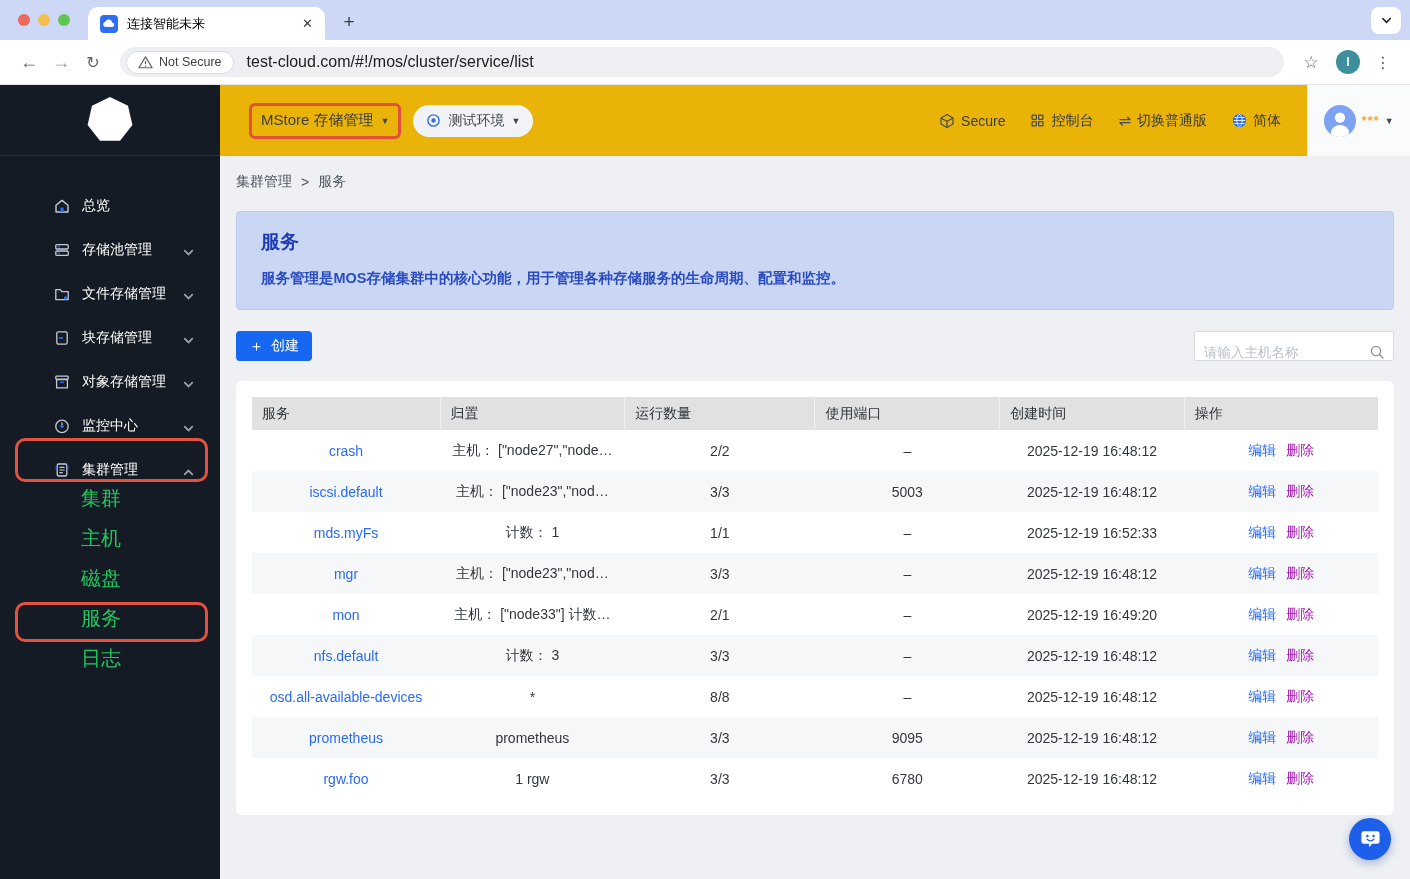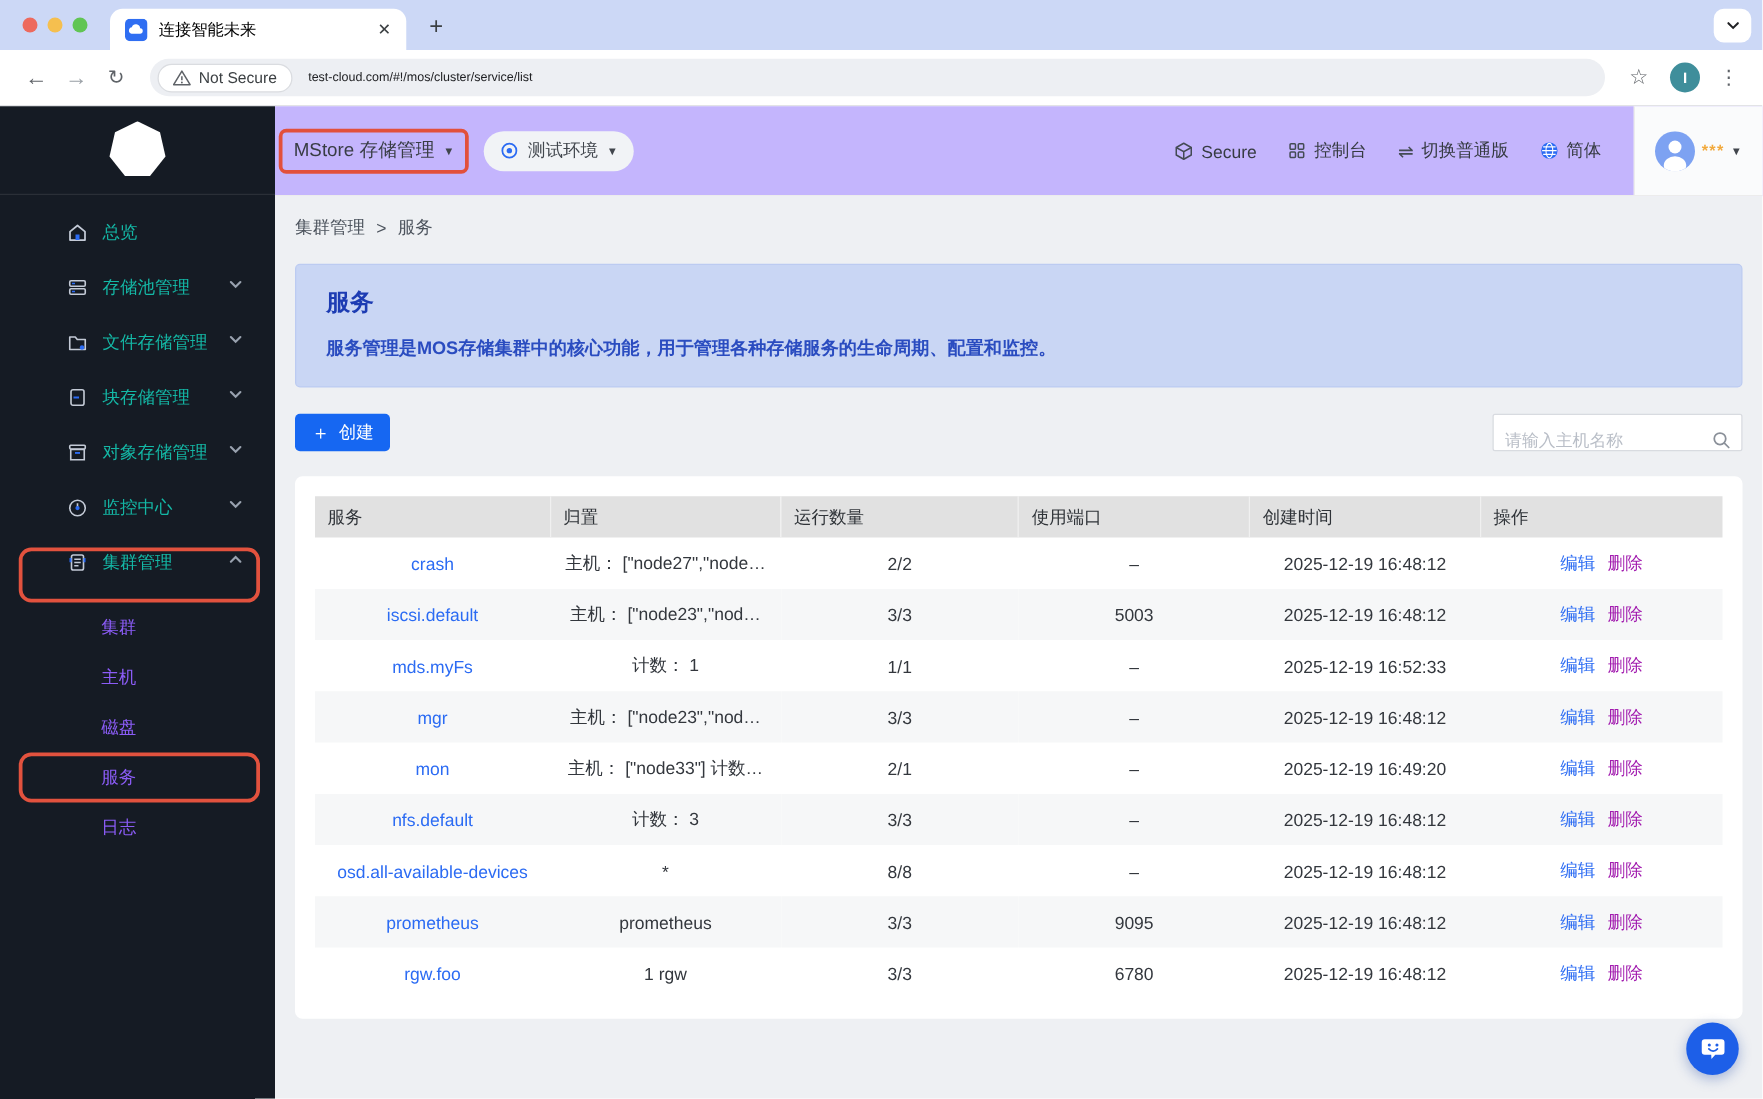--- a/index.html
+++ b/index.html
@@ -16,41 +16,41 @@
   .tab-title { flex:1; font-size:13px; color:#000000; margin-left:9px; white-space:nowrap; overflow:hidden; }
   .tab-close { font-size:13px; color:#3c4043; padding:0 2px; cursor:default; }
   .newtab { width:28px; height:28px; margin:0 0 4px 10px; display:grid; place-items:center; font-size:19px; color:#3c4043; }
   .tabchev { position:absolute; right:9px; top:7px; width:30px; height:27px; background:#fff; border-radius:8px; display:grid; place-items:center; }
   .toolbar { height:45px; background:#fff; border-bottom:1px solid #e2e3e6; display:flex; align-items:center; padding:0 14px; gap:2px; }
   .navbtn { width:30px; height:30px; display:grid; place-items:center; font-size:18px; color:#5f6368; }
   .navbtn.fwd { color:#9aa0a6; }
   .navbtn.reload { font-size:16px; }
   .urlbar { flex:1; height:30px; background:#edeff3; border-radius:15px; display:flex; align-items:center; padding:0 6px 0 6px; margin:0 10px; }
   .secure-chip { height:23px; background:#fff; border:1px solid #dadce0; border-radius:12px; display:flex; align-items:center; gap:6px; padding:0 11px; font-size:12.5px; color:#3c4043; white-space:nowrap; }
-  .url-text { margin-left:13px; font-size:10px; color:#202124; white-space:nowrap; }
+  .url-text { margin-left:13px; font-size:16px; color:#202124; white-space:nowrap; }
   .star { width:30px; height:30px; display:grid; place-items:center; font-size:17px; color:#5f6368; }
   .chrome-avatar { width:24px; height:24px; border-radius:50%; background:#3f8e9b; color:#fff; font-size:12px; font-weight:bold; display:grid; place-items:center; margin:0 8px; }
   .kebab { width:26px; height:30px; display:grid; place-items:center; font-size:16px; color:#5f6368; letter-spacing:0; }
 
   
   .app { display:flex; height:794px; }
   .sidebar { width:220px; flex-shrink:0; background:#151b24; display:flex; flex-direction:column; }
   .logo-wrap { height:70px; display:grid; place-items:center; }
   .side-divider { height:1px; background:rgba(255,255,255,.09); }
   .side-menu { padding-top:18px; }
-  .side-item { display:flex; align-items:flex-start; height:44px; margin:0 12px 0 15px; border:3px solid transparent; border-radius:10px; padding:0 10px 0 35px; color:#14b8a6; font-size:14px; cursor:default; }
+  .side-item { display:flex; align-items:flex-end; height:44px; margin:0 12px 0 15px; border:3px solid transparent; border-radius:10px; padding:0 10px 0 35px; color:#ffffff; font-size:14px; cursor:default; }
   .side-icon { width:18px; height:18px; display:grid; place-items:center; }
   .side-label { margin-left:11px; flex:1; white-space:nowrap; }
   .chev { display:grid; place-items:center; }
   .chev.up { transform:rotate(180deg); }
-  .side-sub { display:flex; align-items:center; height:40px; margin:0 12px 0 15px; border:3px solid transparent; border-radius:10px; padding-left:63px; color:#8b5cf6; font-size:14px; cursor:default; }
+  .side-sub { display:flex; align-items:flex-start; height:40px; margin:0 12px 0 15px; border:3px solid transparent; border-radius:10px; padding-left:63px; color:#22c55e; font-size:20px; cursor:default; }
   .annotated { border-color:#e2523e !important; }
 
   .right-col { flex:1; min-width:0; display:flex; flex-direction:column; }
-  .appheader { height:72px; background:#c4b5fd; border-bottom:1px solid #ececec; display:flex; align-items:center; padding:0 0 0 3px;justify-content:flex-end; }
+  .appheader { height:72px; background:#eab308; border-bottom:1px solid #ececec; display:flex; align-items:center; padding:0 0 0 29px;justify-content:flex-end; }
   .product-box { border:3px solid #e2503c; border-radius:6px; height:36px; display:flex; align-items:center; gap:7px; padding:0 9px; font-size:15px; color:#383d44; white-space:nowrap; }
   .caret { font-size:9px; color:#41464d; }
   .env-pill { margin-left:12px; height:32px; background:#f1f3f6; border-radius:16px; display:flex; align-items:center; gap:7px; padding:0 13px; font-size:14px; color:#41464d; white-space:nowrap; }
   .flex-spacer { flex:1; }
   .hactions { display:flex; align-items:center; gap:25px; margin-right:26px; }
   .hact { display:flex; align-items:center; gap:6px; font-size:14px; color:#363b42; white-space:nowrap; cursor:default; }
   .hicon { display:grid; place-items:center; }
   .avatar-box { width:103px; height:71px; border-left:1px solid #ececec; background:#fafbfc; display:flex; align-items:center; justify-content:center; gap:5px; }
   .stars { color:#f2a93b; font-size:13px; font-weight:bold; letter-spacing:1px; }
 

